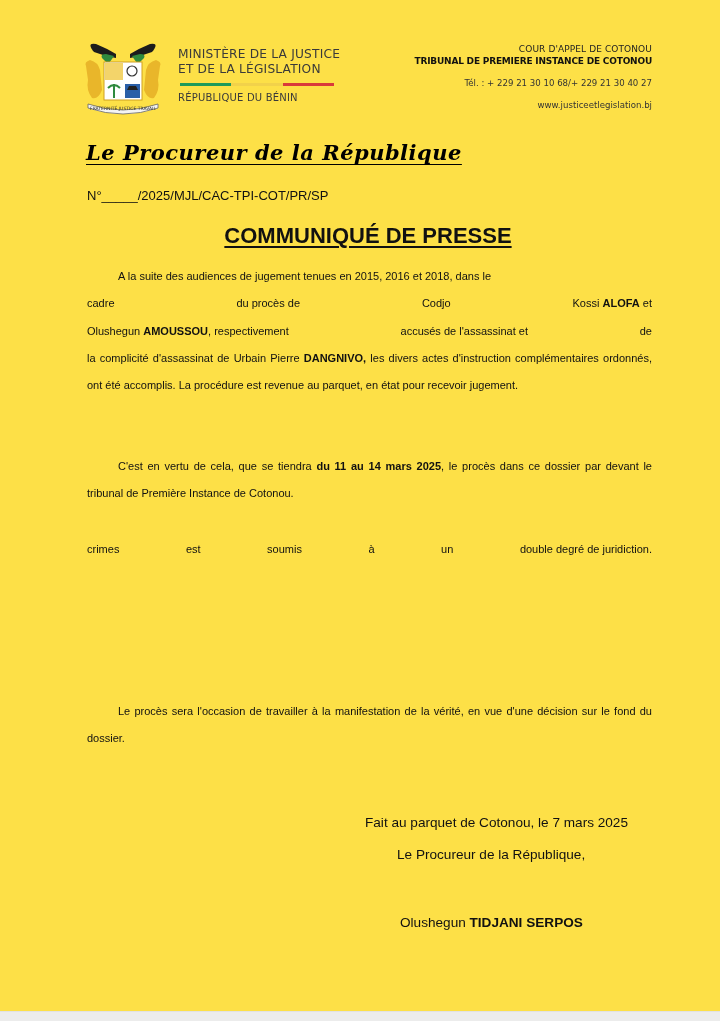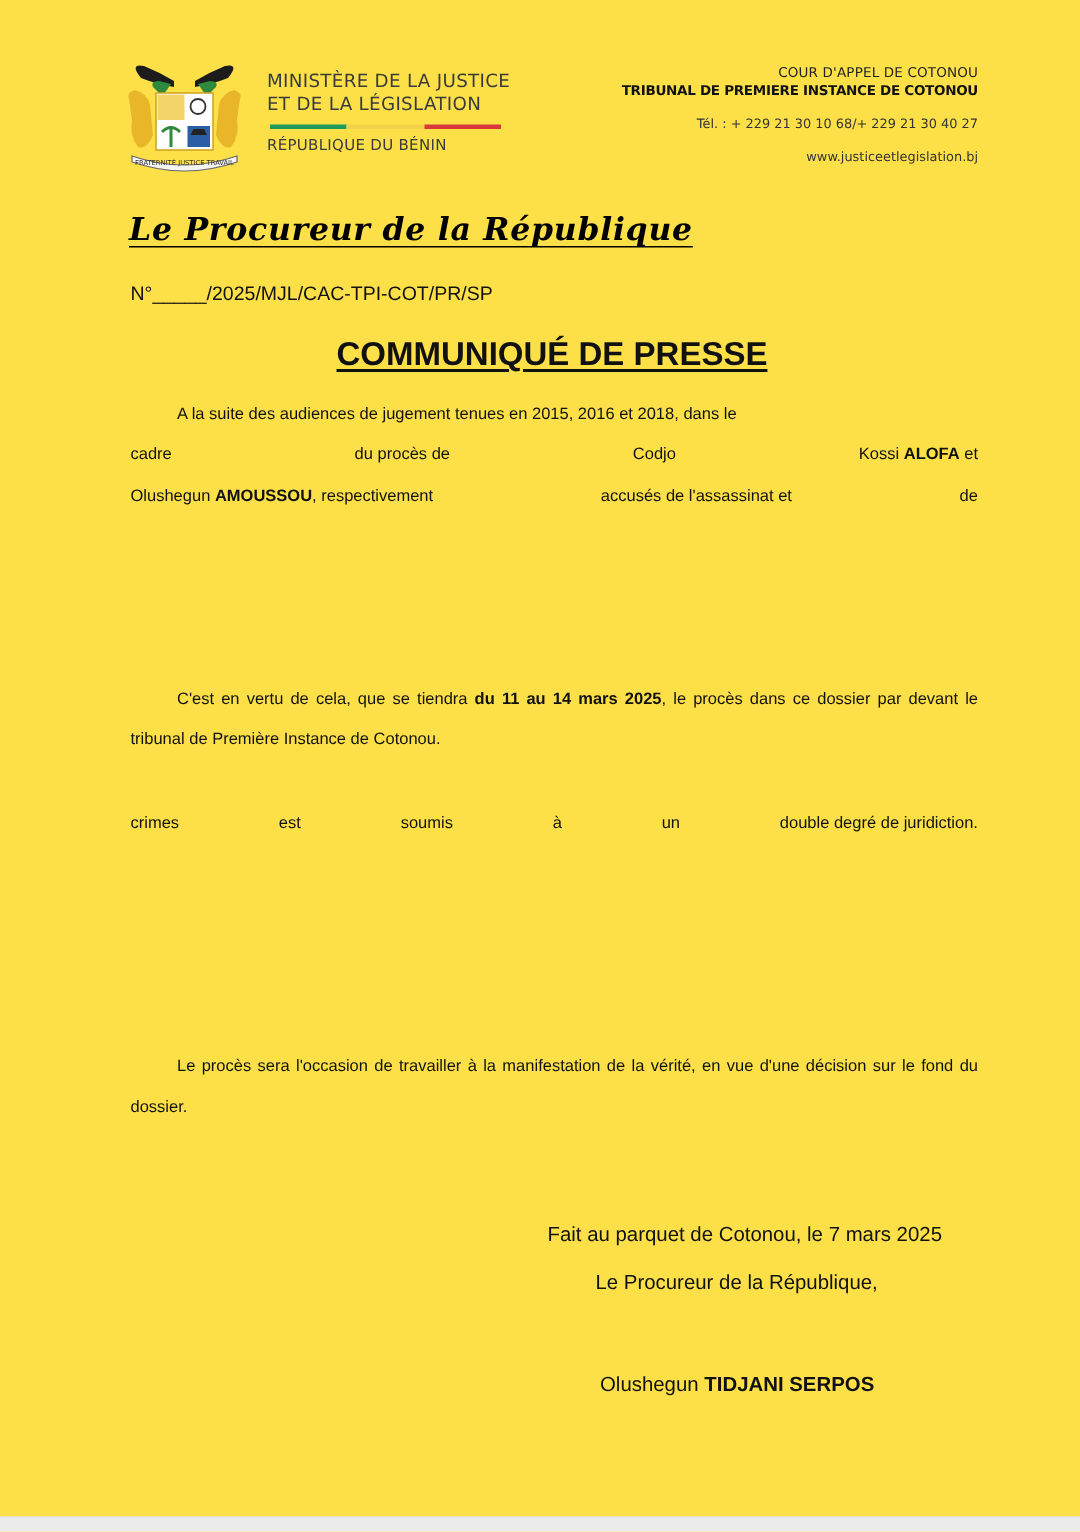--- a/index.html
+++ b/index.html
@@ -106,20 +106,21 @@
       <span>cadre</span>
       <span>du procès de</span>
       <span>Codjo</span>
       <span><span>Kossi</span> <b>ALOFA</b><span> et</span></span>
     </p>
     <p class="spread">
       <span><span>Olushegun </span><b>AMOUSSOU</b><span>, respectivement</span></span>
       <span>accusés de l'assassinat et</span>
       <span>de</span>
     </p>
+    <p style="text-align: justify;"><span>la complicité d'assassinat de Urbain Pierre </span><b>DANGNIVO,</b><span> les divers actes d'instruction complémentaires ordonnés, ont été accomplis. La procédure est revenue au parquet, en état pour recevoir jugement.</span></p>
   </div>
 
   <div class="body-text p2">
     <p class="indent"><span>C'est en vertu de cela, que se tiendra </span><b>du 11 au 14 mars 2025</b><span>, le procès dans ce dossier par devant le tribunal de Première Instance de Cotonou.</span></p>
   </div>
 
   <div class="body-text p3">
     <p class="spread">
       <span>crimes</span>
       <span>est</span>

